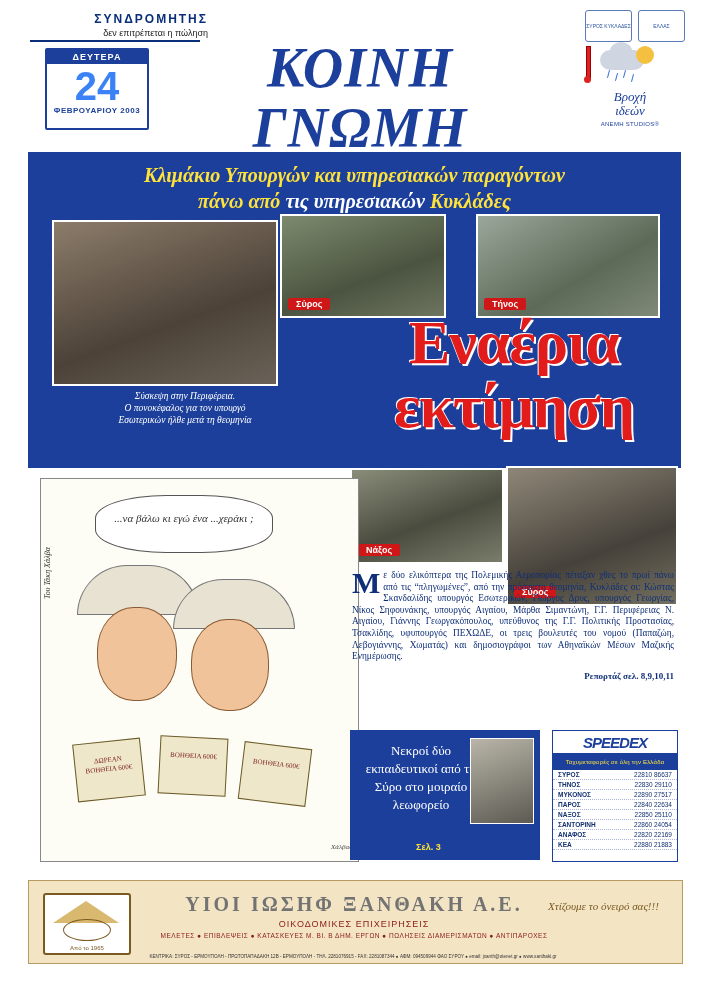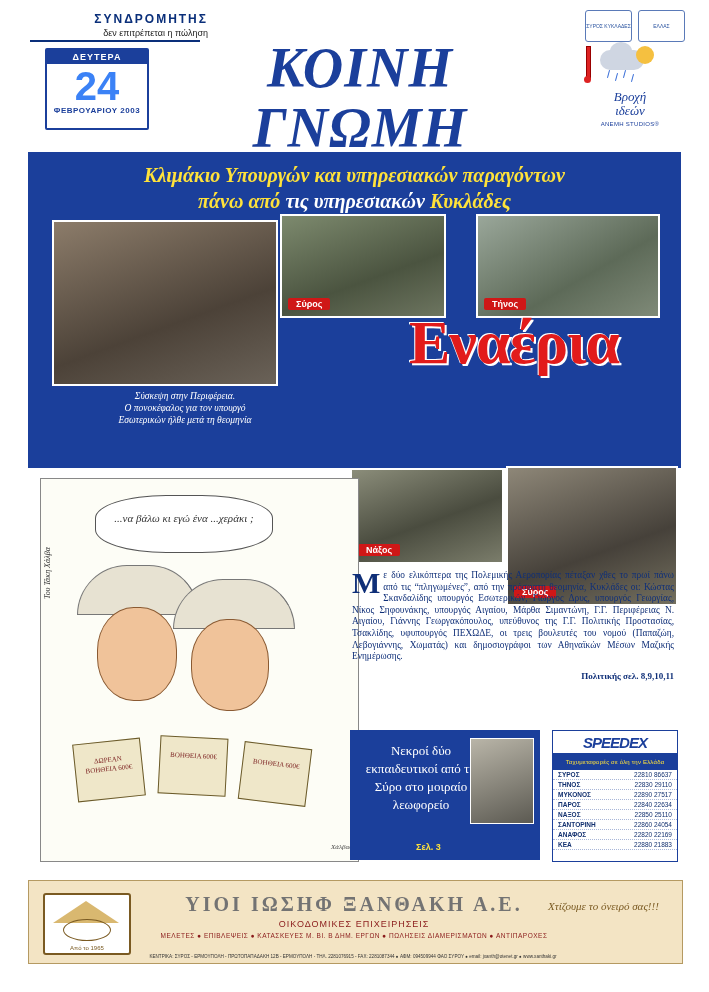--- a/index.html
+++ b/index.html
@@ -174,20 +174,21 @@
     <div class="ph p3">
       <div class="cap">Τήνος</div>
     </div>
 
     <div class="caption" style="white-space:pre-line">Σύσκεψη στην Περιφέρεια.
 Ο πονοκέφαλος για τον υπουργό
 Εσωτερικών ήλθε μετά τη θεομηνία</div>
 
     <div class="bighead">
       <span>Εναέρια</span>
+      <span>εκτίμηση</span>
     </div>
   </div>
 
   <div class="ph p4">
     <div class="cap">Νάξος</div>
   </div>
   <div class="ph p5">
     <div class="cap">Σύρος</div>
   </div>
 
@@ -207,21 +208,21 @@
       </div>
     <div class="sack s3">
         <div class="stxt">ΒΟΗΘΕΙΑ 600€</div>
       </div>
     <div class="ctitle-v">Του Τάκη Χάλβα</div>
     <div class="sign">Χάλβας</div>
   </div>
 
   <div class="article">
     <p><span class="drop">Μ</span><span>ε δύο ελικόπτερα της Πολεμικής Αεροπορίας πέταξαν χθες το πρωί πάνω από τις “πληγωμένες”, από την πρόσφατη θεομηνία, Κυκλάδες οι: Κώστας Σκανδαλίδης υπουργός Εσωτερικών, Γιώργος Δρυς, υπουργός Γεωργίας, Νίκος Σηφουνάκης, υπουργός Αιγαίου, Μάρθα Σιμαντώνη, Γ.Γ. Περιφέρειας Ν. Αιγαίου, Γιάννης Γεωργακόπουλος, υπεύθυνος της Γ.Γ. Πολιτικής Προστασίας, Τσακλίδης, υφυπουργός ΠΕΧΩΔΕ, οι τρεις βουλευτές του νομού (Παπαζώη, Λεβογιάννης, Χωματάς) και δημοσιογράφοι των Αθηναϊκών Μέσων Μαζικής Ενημέρωσης.</span></p>
-    <div class="reportaz">Πολιτικής σελ.  8,9,10,11</div>
+    <div class="reportaz">Ρεπορτάζ σελ.  8,9,10,11</div>
   </div>
 
   <div class="bluebox">
     <div class="bt">Νεκροί δύο εκπαιδευτικοί από τη Σύρο στο μοιραίο λεωφορείο</div>
     <div class="sel">Σελ. 3</div>
   </div>
   <div class="ph p6"></div>
 
   <div class="speedex">
     <div class="sp-logo">

